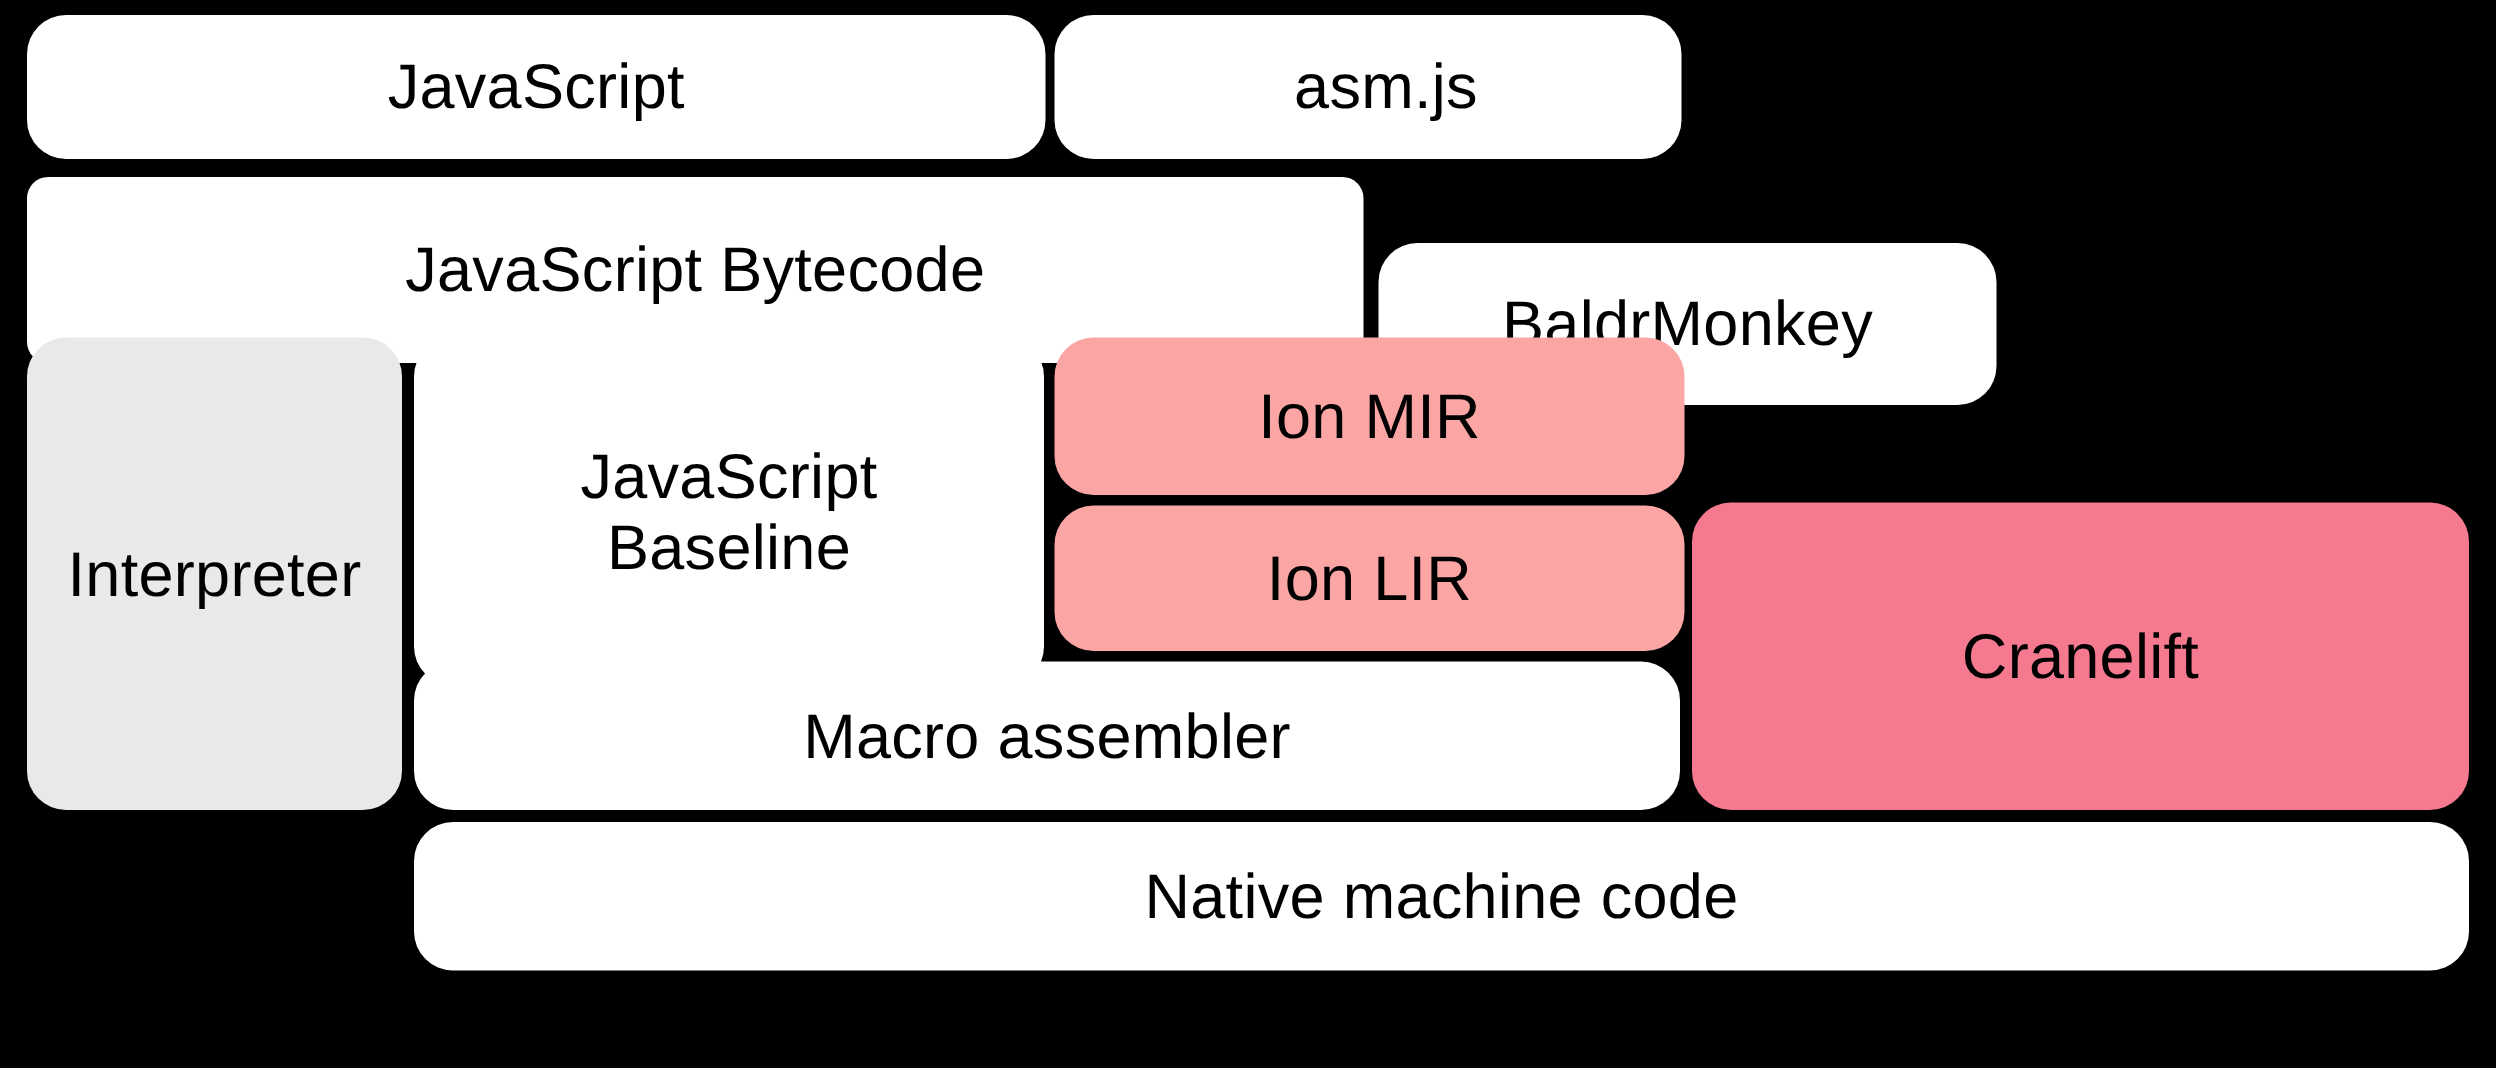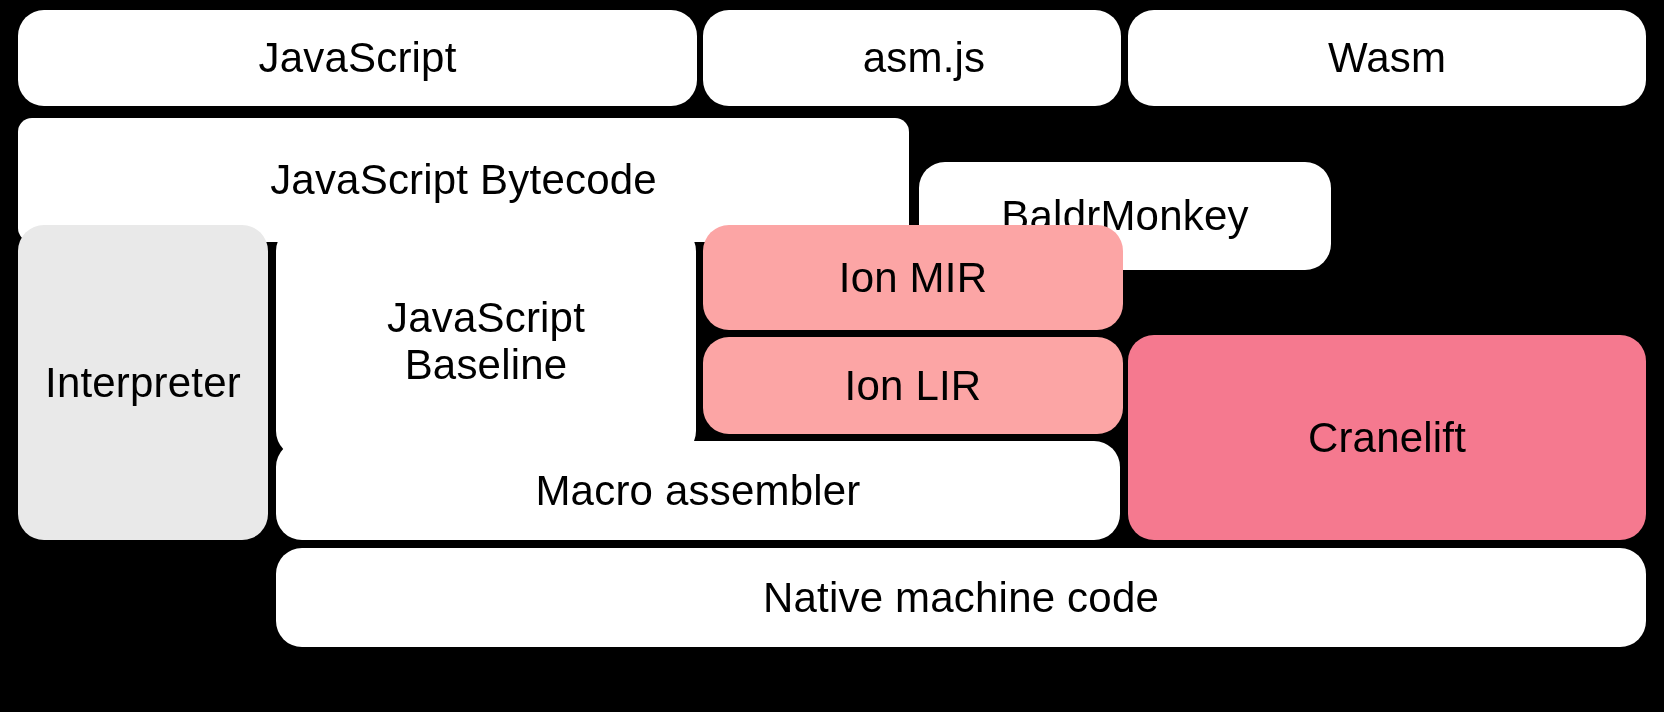--- a/index.html
+++ b/index.html
@@ -34,21 +34,20 @@
   .node.gray  { background: #e9e9e9; }
   .node.green { background: #fca5a5; justify-content: center; }
   .node.pink  { background: #f5798f; }
 </style>
 </head>
 <body>
 
 <div id="stage">
     <div class="node" style="left: 18px; top: 10px; width: 679px; height: 96px;"><span>JavaScript</span></div>
     <div class="node" style="left: 703px; top: 10px; width: 418px; height: 96px; padding-left: 32px;"><span>asm.js</span></div>
-    <div class="node" style="left: 1128px; top: 10px; width: 518px; height: 96px;"><span>Wasm</span></div>
     <div class="node" style="left: 18px; top: 118px; width: 891px; height: 124px; border-radius: 14px;"><span>JavaScript Bytecode</span></div>
     <div class="node" style="left: 919px; top: 118px; width: 412px; height: 108px; margin-top: 44px;"><span>BaldrMonkey</span></div>
     <div class="node gray" style="left: 18px; top: 225px; width: 250px; height: 315px;"><span>Interpreter</span></div>
     <div class="node" style="left: 276px; top: 225px; width: 420px; height: 232px;"><span>JavaScript
 Baseline</span></div>
     <div class="node green" style="left: 703px; top: 225px; width: 420px; height: 105px;"><span>Ion MIR</span></div>
     <div class="node green" style="left: 703px; top: 337px; width: 420px; height: 97px;"><span>Ion LIR</span></div>
     <div class="node pink" style="left: 1128px; top: 335px; width: 518px; height: 205px; justify-content: center;"><span>Cranelift</span></div>
     <div class="node" style="left: 276px; top: 441px; width: 844px; height: 99px; justify-content: center;"><span>Macro assembler</span></div>
     <div class="node" style="left: 276px; top: 548px; width: 1370px; height: 99px;"><span>Native machine code</span></div>

